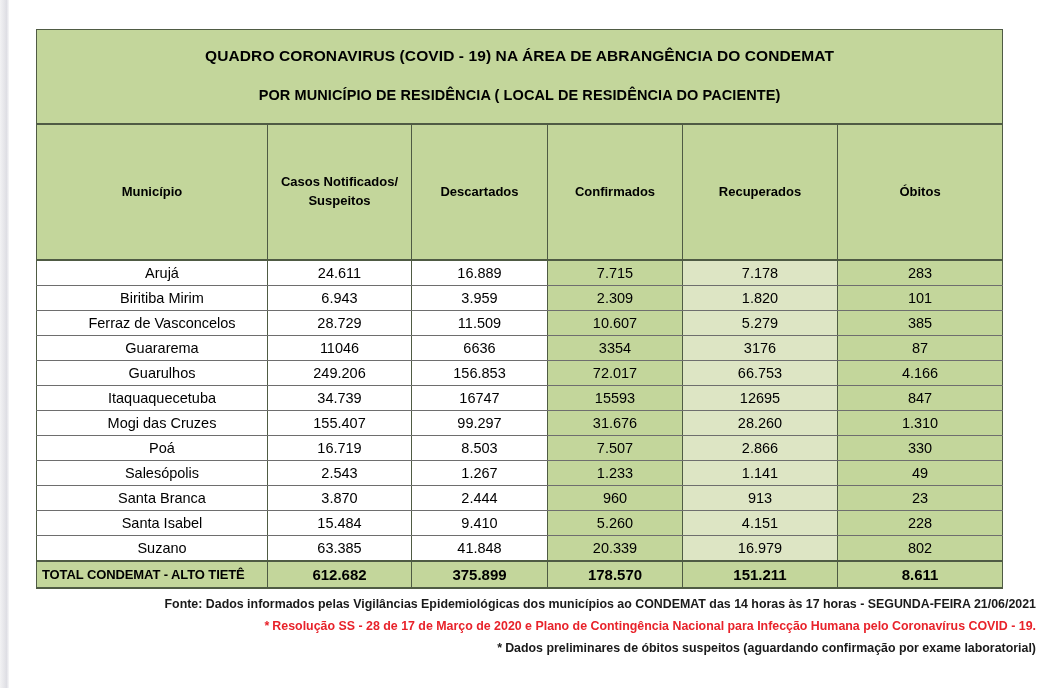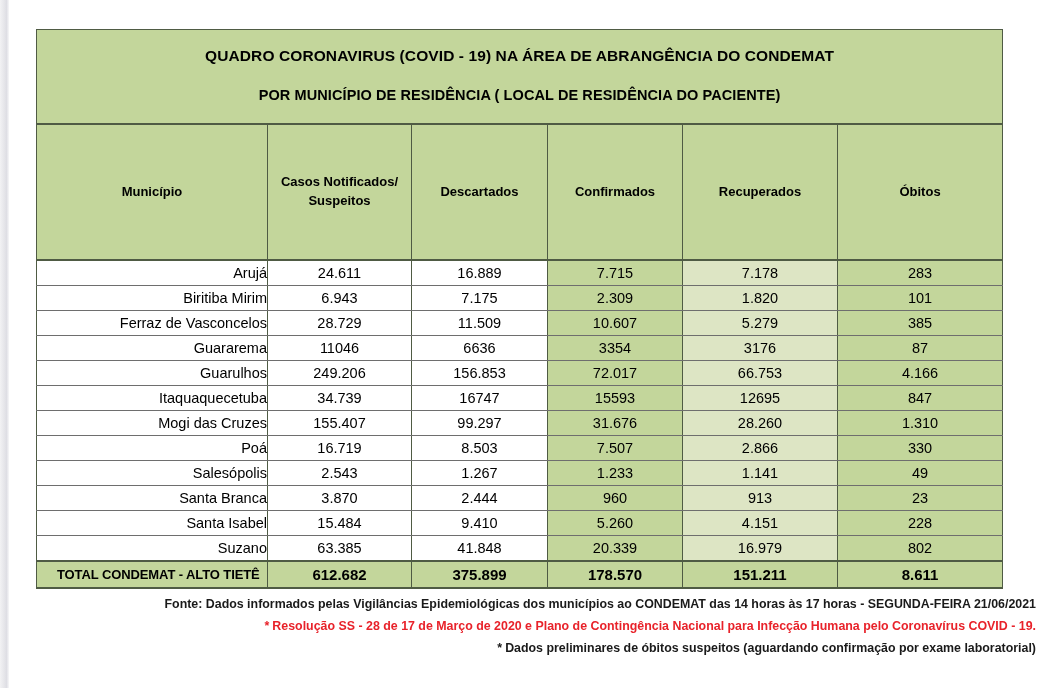--- a/index.html
+++ b/index.html
@@ -80,42 +80,42 @@
     height: 24px;
     line-height: 24px;
     font-size: 14.5px;
     text-align: center;
     border-top: 1px solid #6e6e6e;
     border-bottom: 1px solid #6e6e6e;
     border-left: 1px solid #4f5b44;
     border-right: 1px solid #4f5b44;
   }
   tr.data td.mun {
-    text-align: right;
+    text-align: center;
     padding-left: 20px;
     background: #ffffff;
   }
   tr.data td.plain { background: #ffffff; }
   tr.data td.green { background: #c3d69b; margin-top: 18px; }
   tr.data td.green-light { background: #dde5c4; }
 
   
   tr.total td {
     background: #c3d69b;
     font-weight: bold;
     font-size: 15px;
     height: 25px;
     line-height: 25px;
     text-align: center;
     border-top: 2px solid #4f5b44;
     border-bottom: 2px solid #4f5b44;
   }
   tr.total td.mun {
     text-align: left;
-    padding-left: 20px;
+    padding-left: 5px;
     font-size: 13px;
     letter-spacing: -.1px;
   }
 
   
   .notes {
     position: absolute;
     left: 36px;
     top: 598px;
     width: 1000px;
@@ -167,21 +167,21 @@
           <td class="mun">Arujá</td>
           <td class="plain">24.611</td>
           <td class="plain">16.889</td>
           <td class="green">7.715</td>
           <td class="green-light">7.178</td>
           <td class="green">283</td>
         </tr>
         <tr class="data">
           <td class="mun">Biritiba Mirim</td>
           <td class="plain">6.943</td>
-          <td class="plain">7.175</td>
+          <td class="plain">3.959</td>
           <td class="green">2.309</td>
           <td class="green-light">1.820</td>
           <td class="green">101</td>
         </tr>
         <tr class="data">
           <td class="mun">Ferraz de Vasconcelos</td>
           <td class="plain">28.729</td>
           <td class="plain">11.509</td>
           <td class="green">10.607</td>
           <td class="green-light">5.279</td>

